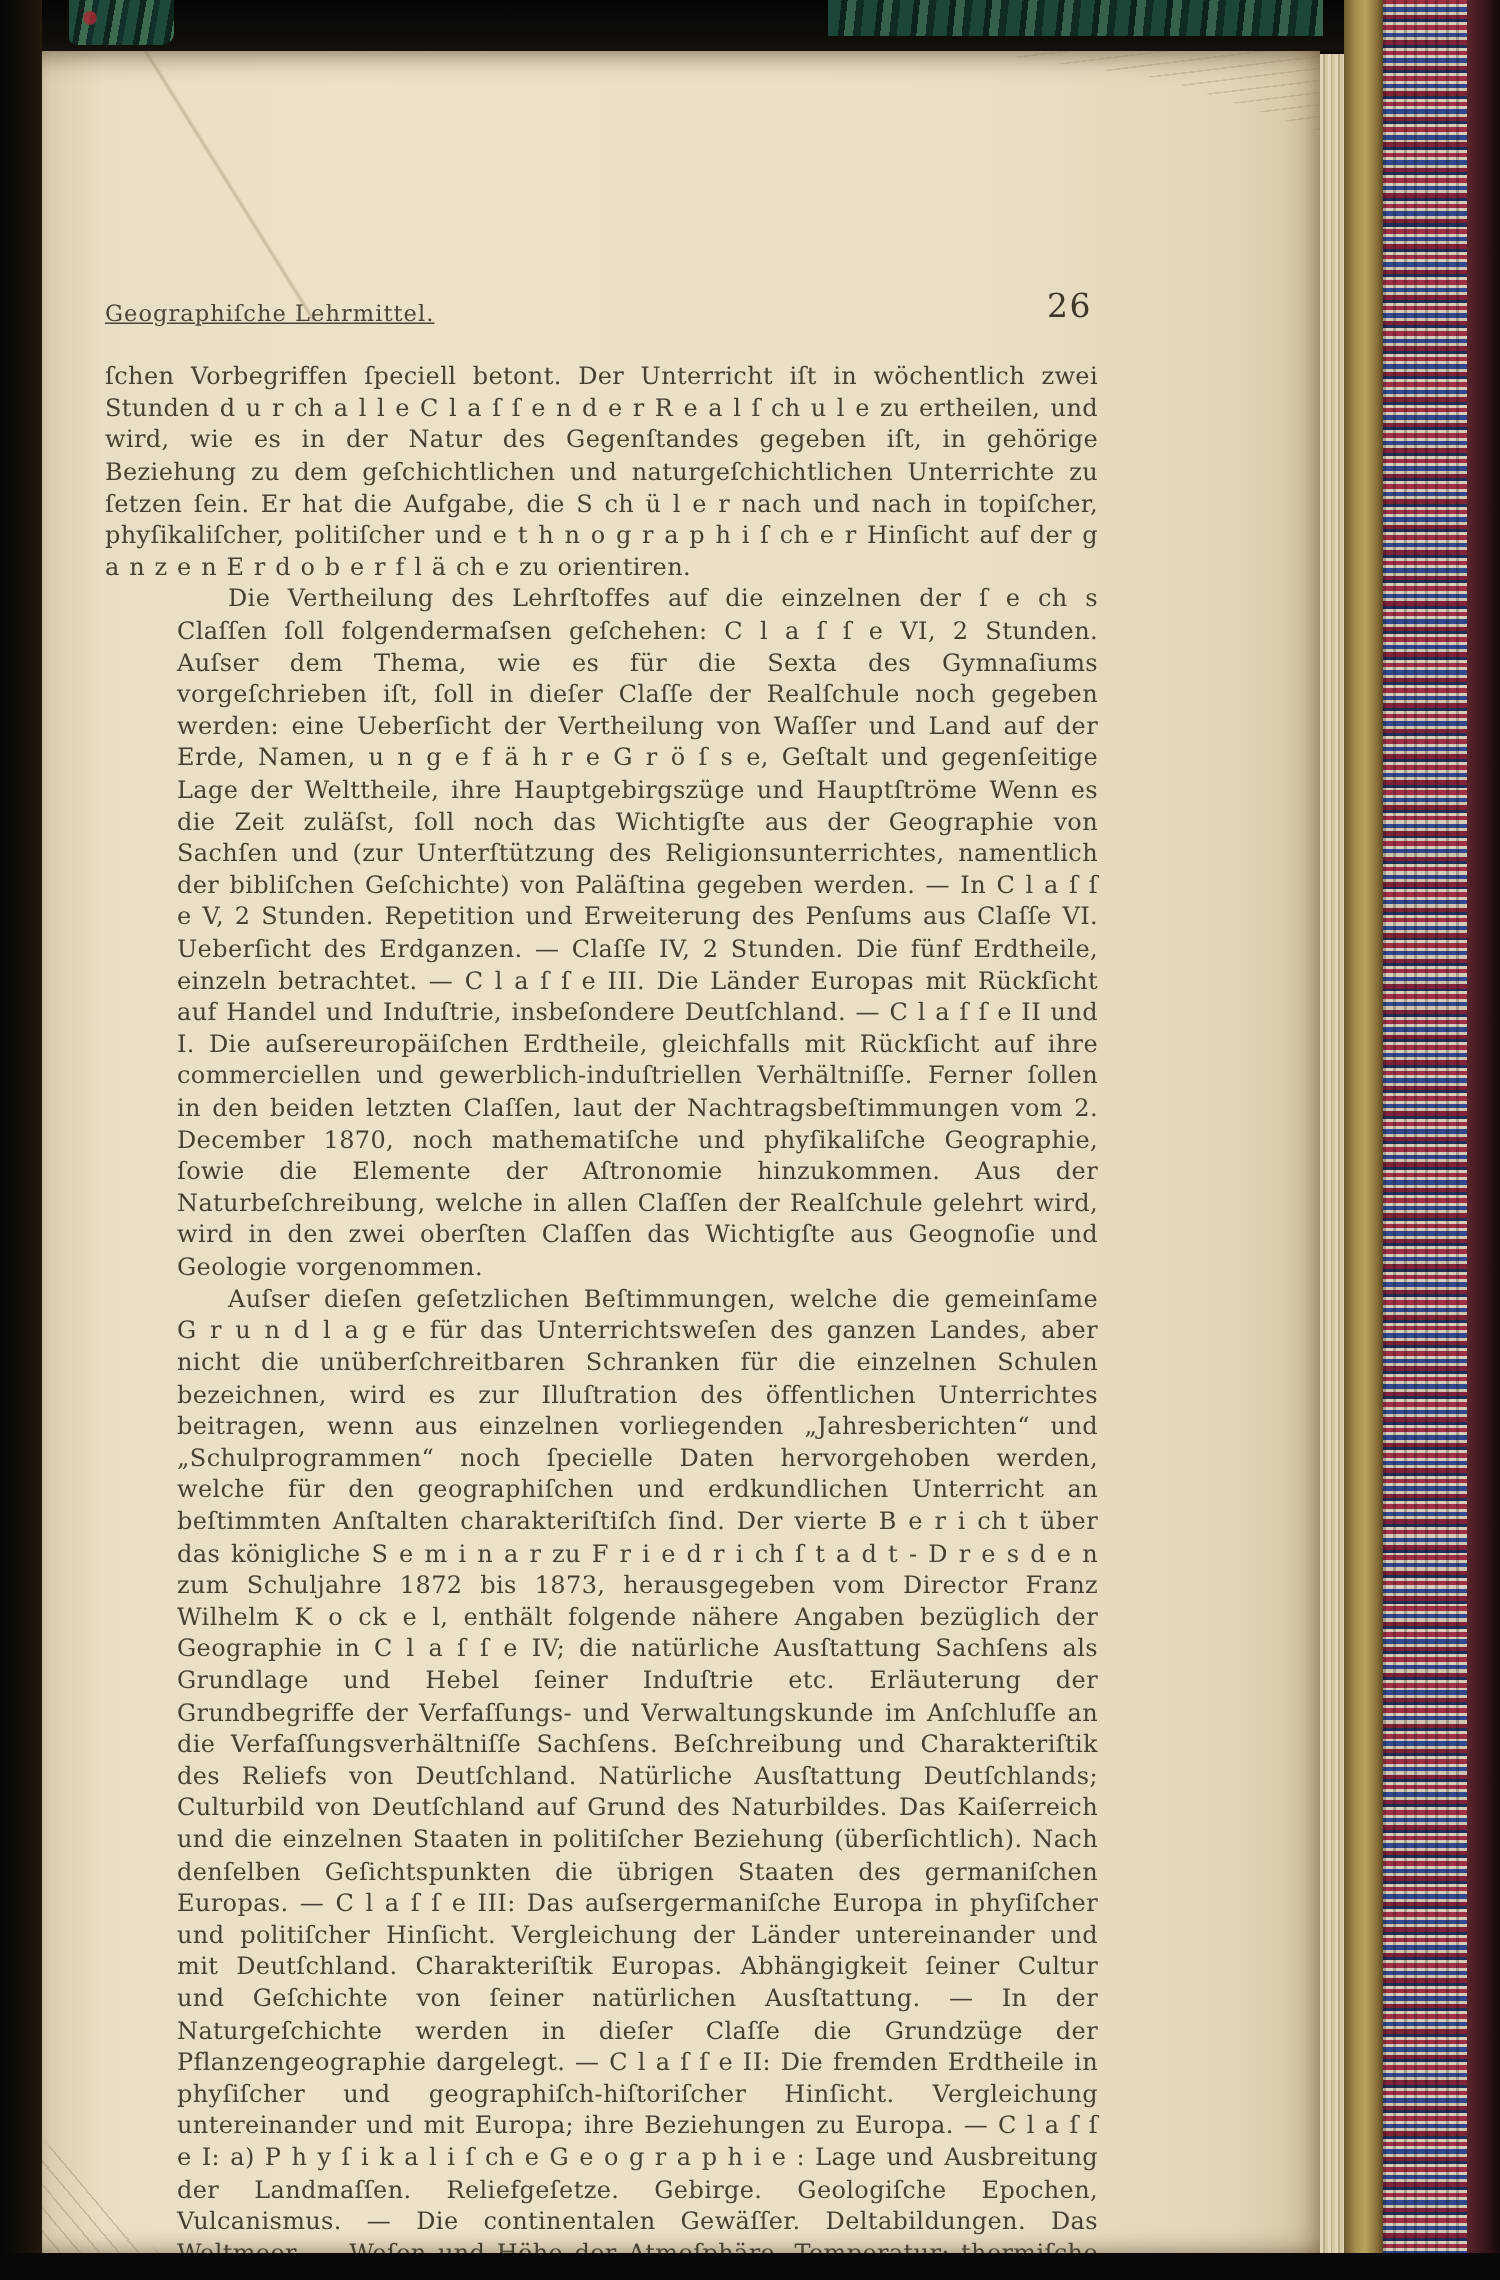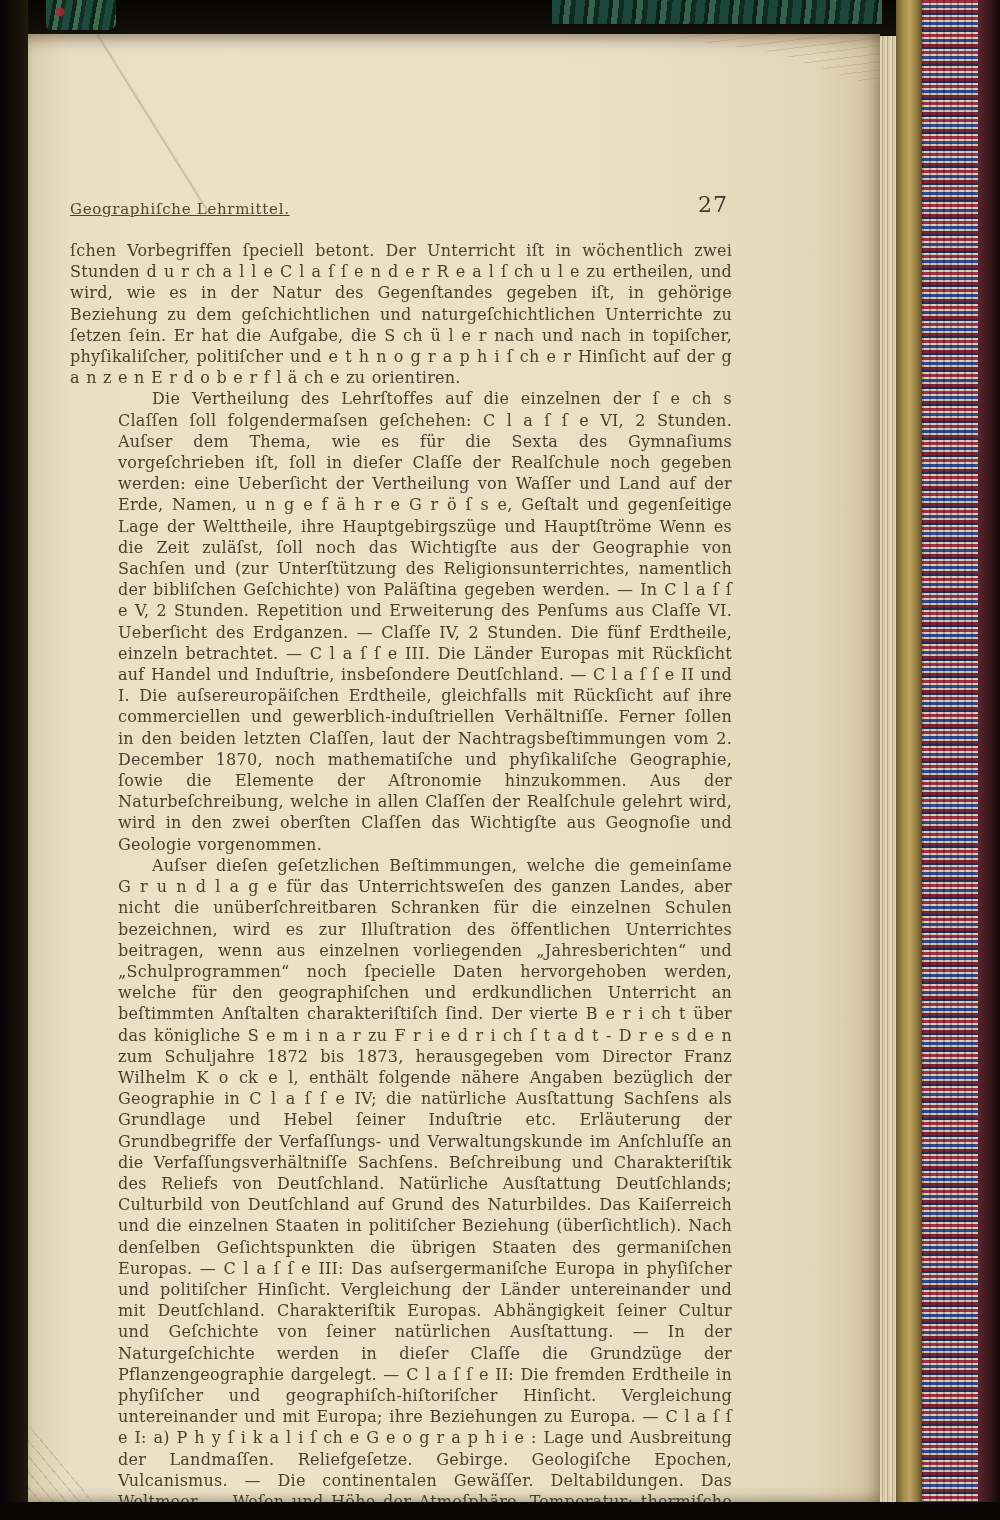--- a/index.html
+++ b/index.html
@@ -64,21 +64,21 @@
   <div class="cover-frag-left"></div>
   <div class="cover-frag-right"></div>
 
   <div class="paper">
     <div class="paper-crease"></div>
     <div class="sheet-edges-top"></div>
     <div class="sheet-edges-bl"></div>
 
     <div class="running-header">
       <span>Geographiſche Lehrmittel.</span>
-      <span class="page-number">27</span>
+      <span class="page-number">26</span>
     </div>
 
     <div class="body-text">
       <p>ſchen Vorbegriffen ſpeciell betont. Der Unterricht iſt in wöchentlich zwei Stunden d u r ch  a l l e  C l a ſ ſ e n  d e r  R e a l ſ ch u l e zu ertheilen, und wird, wie es in der Natur des Gegenſtandes gegeben iſt, in gehörige Beziehung zu dem geſchichtlichen und naturgeſchichtlichen Unterrichte zu ſetzen ſein. Er hat die Aufgabe, die S ch ü l e r nach und nach in topiſcher, phyſikaliſcher, politiſcher und e t h n o g r a p h i ſ ch e r Hinſicht auf der g a n z e n E r d o b e r f l ä ch e zu orientiren.</p>
       <p class="indent">Die Vertheilung des Lehrſtoffes auf die einzelnen der ſ e ch s Claſſen ſoll folgendermaſsen geſchehen: C l a ſ ſ e VI, 2 Stunden. Auſser dem Thema, wie es für die Sexta des Gymnaſiums vorgeſchrieben iſt, ſoll in dieſer Claſſe der Realſchule noch gegeben werden: eine Ueberſicht der Vertheilung von Waſſer und Land auf der Erde, Namen, u n g e f ä h r e  G r ö ſ s e, Geſtalt und gegenſeitige Lage der Welttheile, ihre Hauptgebirgszüge und Hauptſtröme  Wenn es die Zeit zuläſst, ſoll noch das Wichtigſte aus der Geographie von Sachſen und (zur Unterſtützung des Religionsunterrichtes, namentlich der bibliſchen Geſchichte) von Paläſtina gegeben werden. — In C l a ſ ſ e V, 2 Stunden. Repetition und Erweiterung des Penſums aus Claſſe VI. Ueberſicht des Erdganzen. — Claſſe IV, 2 Stunden. Die fünf Erdtheile, einzeln betrachtet. — C l a ſ ſ e III. Die Länder Europas mit Rückſicht auf Handel und Induſtrie, insbeſondere Deutſchland. — C l a ſ ſ e II und I. Die auſsereuropäiſchen Erdtheile, gleichfalls mit Rückſicht auf ihre commerciellen und gewerblich-induſtriellen Verhältniſſe. Ferner ſollen in den beiden letzten Claſſen, laut der Nachtragsbeſtimmungen vom 2. December 1870, noch mathematiſche und phyſikaliſche Geographie, ſowie die Elemente der Aſtronomie hinzukommen. Aus der Naturbeſchreibung, welche in allen Claſſen der Realſchule gelehrt wird, wird in den zwei oberſten Claſſen das Wichtigſte aus Geognoſie und Geologie vorgenommen.</p>
       <p class="indent">Auſser dieſen geſetzlichen Beſtimmungen, welche die gemeinſame G r u n d l a g e für das Unterrichtsweſen des ganzen Landes, aber nicht die unüberſchreitbaren Schranken für die einzelnen Schulen bezeichnen, wird es zur Illuſtration des öffentlichen Unterrichtes beitragen, wenn aus einzelnen vorliegenden „Jahresberichten“ und „Schulprogrammen“ noch ſpecielle Daten hervorgehoben werden, welche für den geographiſchen und erdkundlichen Unterricht an beſtimmten Anſtalten charakteriſtiſch ſind. Der vierte B e r i ch t über das königliche S e m i n a r zu F r i e d r i ch ſ t a d t - D r e s d e n zum Schuljahre 1872 bis 1873, herausgegeben vom Director Franz Wilhelm K o ck e l, enthält folgende nähere Angaben bezüglich der Geographie in C l a ſ ſ e IV; die natürliche Ausſtattung Sachſens als Grundlage und Hebel ſeiner Induſtrie etc. Erläuterung der Grundbegriffe der Verfaſſungs- und Verwaltungskunde im Anſchluſſe an die Verfaſſungsverhältniſſe Sachſens.  Beſchreibung und Charakteriſtik des Reliefs von Deutſchland. Natürliche Ausſtattung Deutſchlands; Culturbild von Deutſchland auf Grund des Naturbildes. Das Kaiſerreich und die einzelnen Staaten in politiſcher Beziehung (überſichtlich). Nach denſelben Geſichtspunkten die übrigen Staaten des germaniſchen Europas. — C l a ſ ſ e III: Das auſsergermaniſche Europa in phyſiſcher und politiſcher Hinſicht. Vergleichung der Länder untereinander und mit Deutſchland. Charakteriſtik Europas. Abhängigkeit ſeiner Cultur und Geſchichte von ſeiner natürlichen Ausſtattung. — In der Naturgeſchichte werden in dieſer Claſſe die Grundzüge der Pflanzengeographie dargelegt. — C l a ſ ſ e II: Die fremden Erdtheile in phyſiſcher und geographiſch-hiſtoriſcher Hinſicht. Vergleichung untereinander und mit Europa; ihre Beziehungen zu Europa. — C l a ſ ſ e I: a) P h y ſ i k a l i ſ ch e  G e o g r a p h i e : Lage und Ausbreitung der Landmaſſen. Reliefgeſetze. Gebirge. Geologiſche Epochen, Vulcanismus. — Die continentalen Gewäſſer. Deltabildungen. Das Weltmeer. — Weſen und Höhe der Atmoſphäre. Temperatur; thermiſche Linien, Klima, Bewegung der Luft. Feuchtigkeitsgehalt, Niederſchlagszonen. — Pflanzen- und Thiergeographie. Menſchenracen, Sprachen, Cultur und Civiliſation, Verbreitung der Krankheiten. — b) M a t h e m a t i ſ ch e</p>
     </div>
   </div>
 
   <div class="page-stack"></div>

